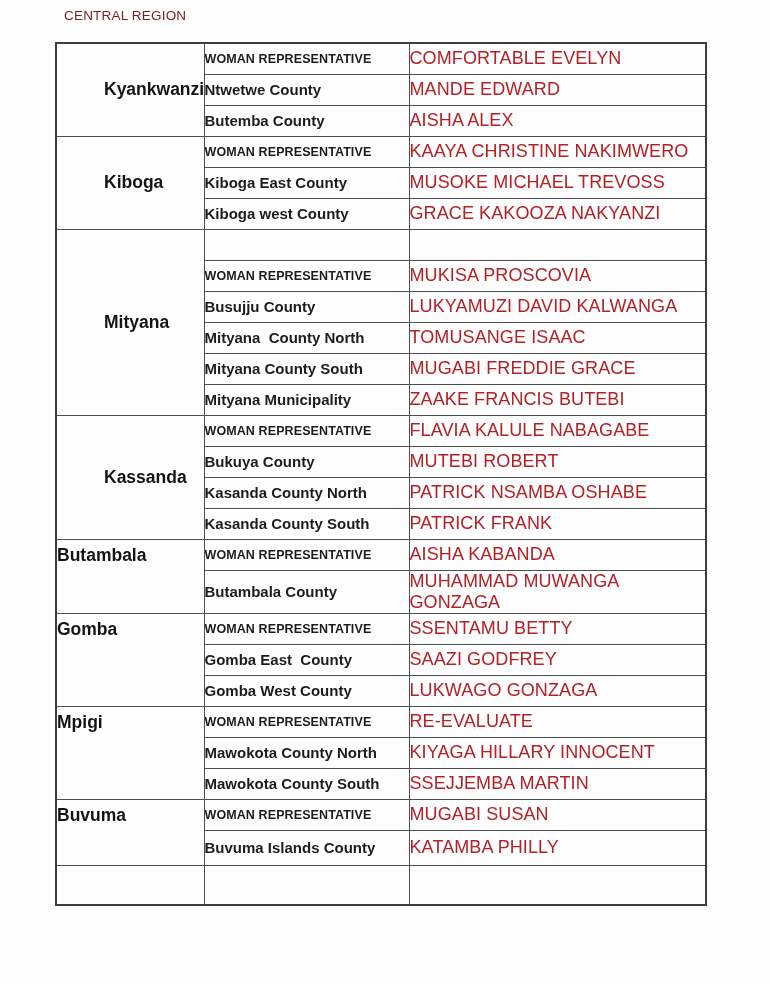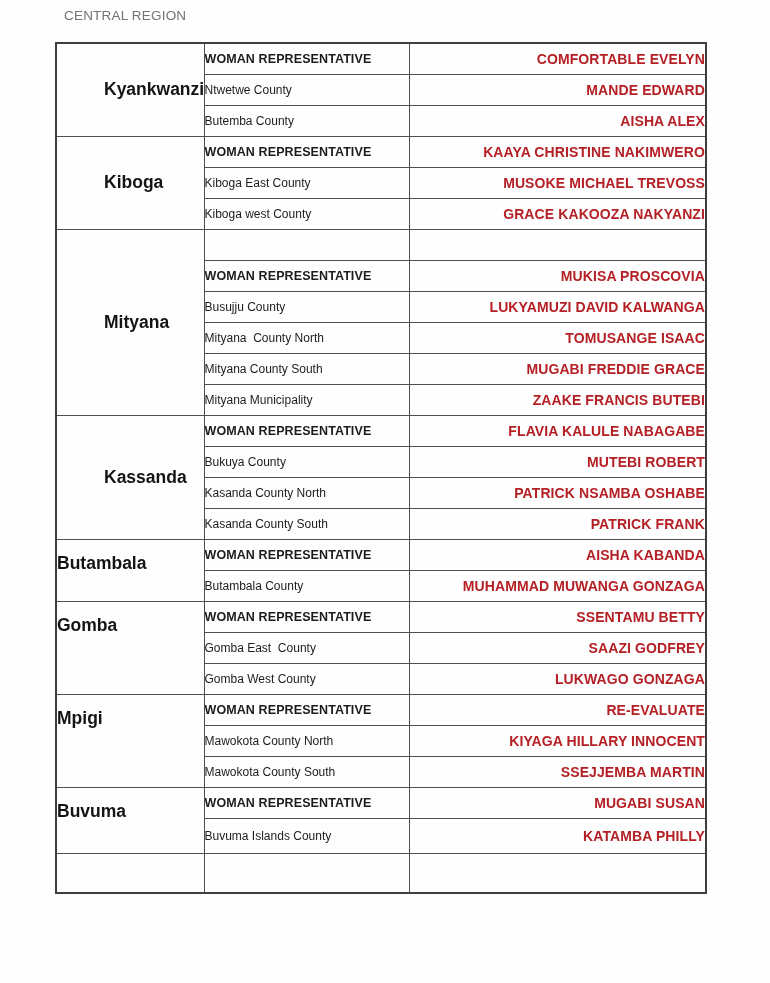--- a/index.html
+++ b/index.html
@@ -15,21 +15,21 @@
     position: relative;
     width: 770px;
     height: 983px;
     background: #fefefe;
   }
   .page-title {
     position: absolute;
     left: 64px;
     top: 8px;
     font-size: 13.5px;
-    color: #737373;
+    color: #7f1d1d;
     letter-spacing: 0.2px;
     text-align: right;
   }
   table.region-table {
     position: absolute;
     left: 55px;
     top: 42px;
     width: 650px;
     border-collapse: collapse;
     table-layout: fixed;
@@ -44,43 +44,43 @@
   tr.row-tall { height: 35px; padding-left: 25px; }
   tr.row-last { height: 40px; }
 
   td.district {
     font-size: 17.5px;
     font-weight: bold;
     color: #141414;
     padding-left: 9px;
   }
   td.district.ac { vertical-align: middle; padding-left: 47px; }
-  td.district.at { vertical-align: top; padding-top: 13px; }
+  td.district.at { vertical-align: top; padding-top: 5px; }
 
   td.label {
-    font-size: 12px;
+    font-size: 15px;
     color: #1c1c1c;
     padding-left: 7px;
     vertical-align: middle;
     white-space: pre-wrap;
+    font-weight: bold;
   }
   tr td.label.hdr {
     font-size: 12.5px;
     font-weight: bold;
     letter-spacing: 0.1px;
     margin-left: 11px;
   }
   td.name {
-    font-size: 14px;
-    font-weight: bold;
+    font-size: 18px;
+    font-weight: normal;
     color: var(--name-red, #B42025);
     padding-left: 8px;
     vertical-align: middle;
     letter-spacing: 0.1px;
-    text-align: right;
   }
 </style>
 </head>
 <body>
 
 <div class="page">
 
   <div class="page-title">CENTRAL REGION</div>
 
   <table class="region-table">

